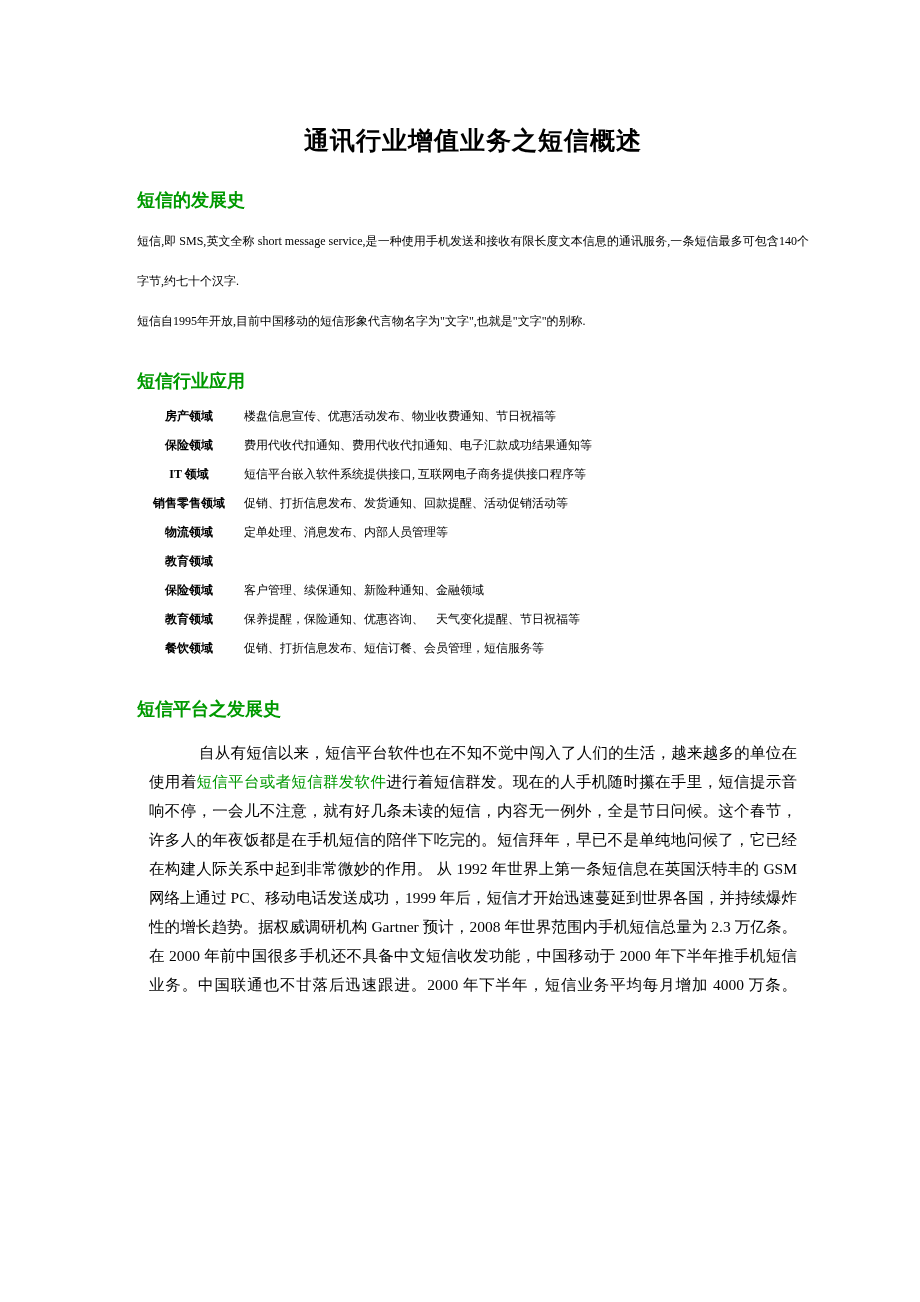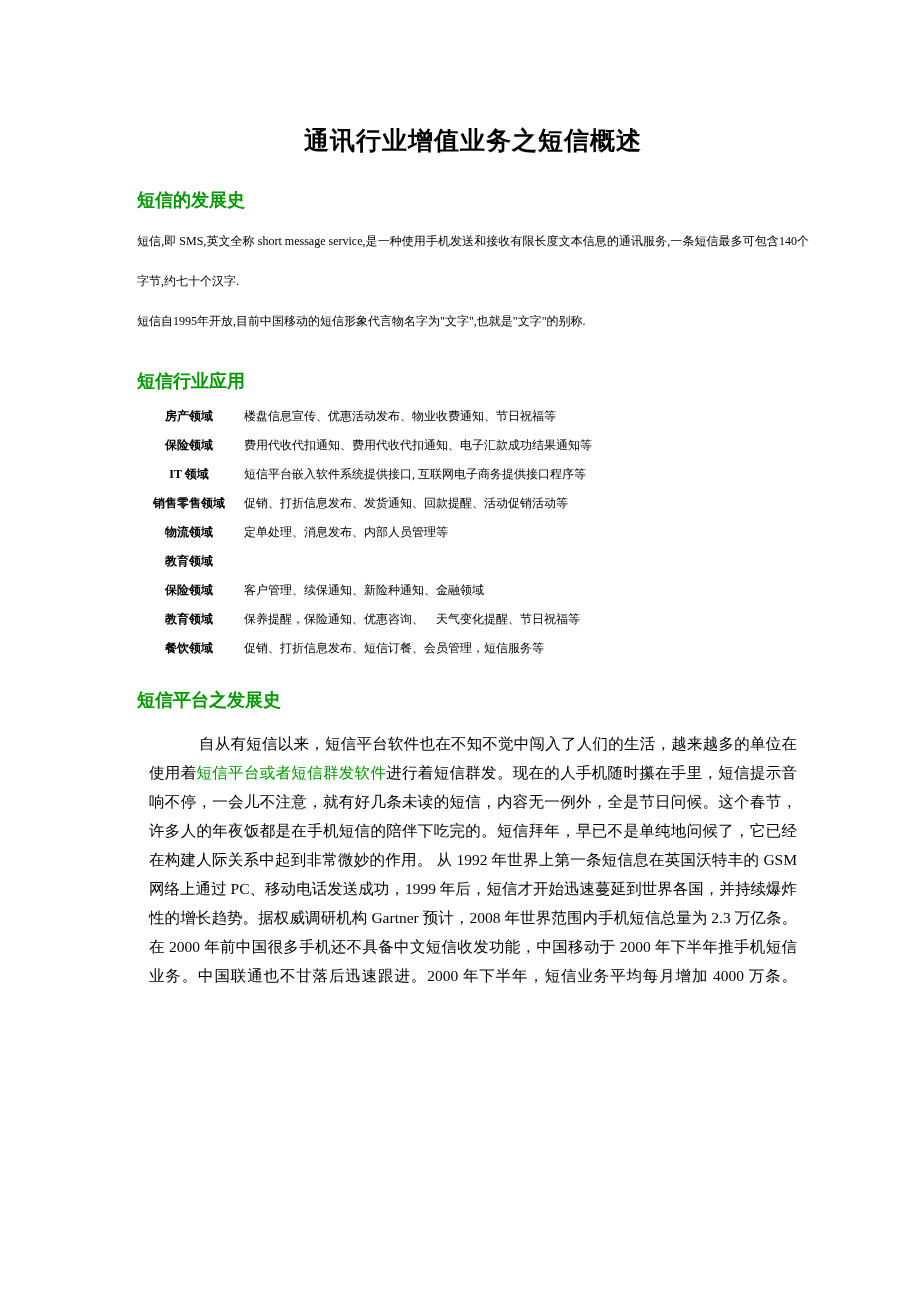--- a/index.html
+++ b/index.html
@@ -50,21 +50,21 @@
   }
   .app-label {
     flex: 0 0 104px;
     text-align: center;
     font-weight: bold;
   }
   .app-desc {
     flex: 1 1 auto;
     padding-left: 3px;
   }
-  .heading-platform { margin-top: 25px; margin-bottom: 16px; }
+  .heading-platform { margin-top: 34px; margin-bottom: 16px; }
   .platform-para {
     margin: 12px;
     font-size: 15.5px;
     line-height: 29px;
     text-align: justify;
     text-justify: inter-ideograph;
     text-indent: 50px;
   }
   .green-link {
     color: var(--link-green, #009900);

